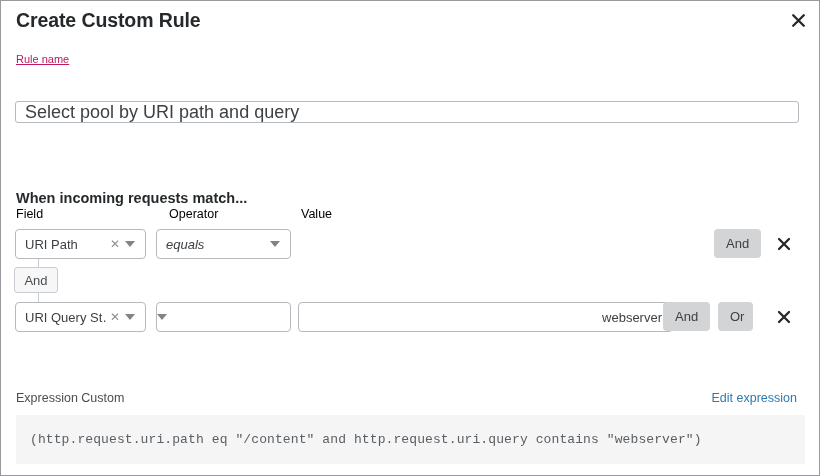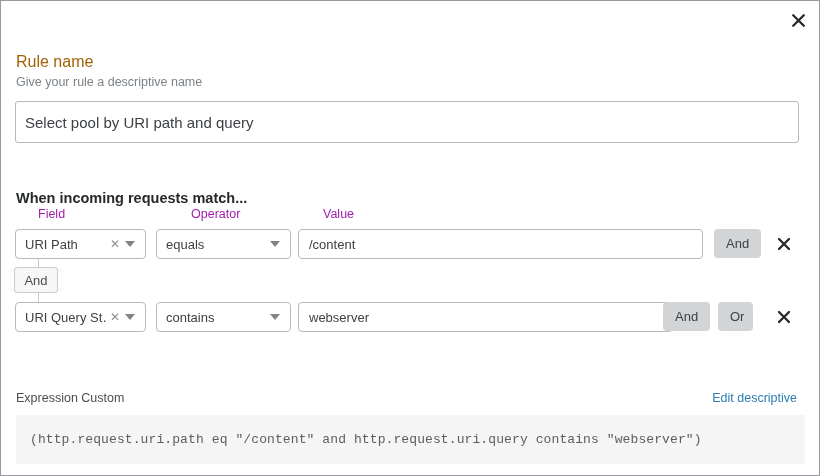--- a/index.html
+++ b/index.html
@@ -47,65 +47,65 @@
     background: none;
     border: none;
     padding: 0;
   }
   .close-btn svg { display: block; }
 
   
   .section-label {
     position: absolute;
     left: 15px;
-    font-size: 16px;
-    color: #a16207;
+    font-size: 11px;
+    color: #be185d;
+    text-decoration: underline;
   }
   .rule-name-label { top: 52px; }
   .rule-name-hint {
     position: absolute;
     left: 15px;
     top: 74px;
     font-size: 12.5px;
     color: #7c8287;
   }
   .rule-name-input {
     position: absolute;
     left: 14px;
     top: 100px;
     width: 784px;
-    height: 42px;
+    height: 22px;
     box-sizing: border-box;
     border: 1px solid #b6b9bd;
     border-radius: 3px;
     background: #fff;
     font-family: "Liberation Sans", sans-serif;
-    font-size: 15px;
+    font-size: 18px;
     color: #3d4145;
     padding: 0 9px;
     outline: none;
   }
 
   
   .match-heading {
     position: absolute;
     left: 15px;
     top: 173px;
     font-size: 14.5px;
     font-weight: bold;
     color: #26292b;
     margin-top: 16px;
   }
 
   .col-label {
     position: absolute;
     top: 206px;
     font-size: 12.5px;
-    color: #a21caf;
-    margin-left: 22px;
+    color: #000000;
   }
   .col-field    { left: 15px; }
   .col-operator { left: 168px; }
   .col-value    { left: 300px; }
 
   
   .row { position: absolute; left: 0; height: 30px; }
   .row-1 { top: 228px; }
   .row-2 { top: 301px; }
 
@@ -114,21 +114,21 @@
     height: 30px;
     box-sizing: border-box;
     border: 1px solid #b6b9bd;
     border-radius: 4px;
     background: #fff;
     display: flex;
     align-items: center;
     cursor: pointer;
   }
   .select-field    { left: 14px;  width: 131px; }
-  .select-operator { left: 155px; width: 135px; }
+  .select-operator { left: 155px; width: 135px; font-style: italic; }
 
   .select-text {
     flex: 1 1 auto;
     font-size: 13px;
     color: #3d4145;
     padding-left: 9px;
     white-space: nowrap;
     overflow: hidden;
   }
   .clear-x {
@@ -156,21 +156,21 @@
     border: 1px solid #b6b9bd;
     border-radius: 4px;
     background: #fff;
     font-family: "Liberation Sans", sans-serif;
     font-size: 13px;
     color: #3d4145;
     padding: 0 10px;
     outline: none;
   }
   .value-1 { left: 297px; width: 405px; }
-  .value-2 { left: 297px; width: 375px; }
+  .value-2 { left: 297px; width: 375px; text-align: right; }
 
   .logic-btn {
     position: absolute;
     height: 29px;
     box-sizing: border-box;
     border: none;
     border-radius: 4px;
     background: #d3d4d6;
     color: #3d4145;
     font-family: "Liberation Sans", sans-serif;
@@ -268,47 +268,46 @@
     padding-left: 14px;
     white-space: pre;
     letter-spacing: 0.1px;
   }
 </style>
 </head>
 <body>
 
 <div class="dialog">
 
+  <div class="dialog-title">Create Custom Rule</div>
   <button class="close-btn">
     <svg width="15" height="15" viewBox="0 0 15 15" aria-hidden="true">
       <path d="M2.2 2.2 L12.8 12.8 M12.8 2.2 L2.2 12.8" stroke="#26292b" stroke-width="2.3" stroke-linecap="round"></path>
     </svg>
   </button>
 
   <div class="section-label rule-name-label">Rule name</div>
-  <div class="rule-name-hint">Give your rule a descriptive name</div>
   <input class="rule-name-input" type="text" value="Select pool by URI path and query" style="">
 
   <div class="match-heading">When incoming requests match...</div>
 
   <div class="col-label col-field">Field</div>
   <div class="col-label col-operator">Operator</div>
   <div class="col-label col-value">Value</div>
 
   <div class="row row-1" style="width:744px">
     <div class="select select-field">
       <span class="select-text">URI Path</span>
       <span class="clear-x">✕</span>
       <span class="chevron"></span>
     </div>
     <div class="select select-operator">
       <span class="select-text">equals</span>
       <span class="chevron"></span>
     </div>
-    <input class="value-input value-1" type="text" value="/content" style="">
     <button class="logic-btn and-1">And</button>
     <button class="row-delete del-1">
       <svg width="14" height="14" viewBox="0 0 14 14" aria-hidden="true">
         <path d="M2 2 L12 12 M12 2 L2 12" stroke="#26292b" stroke-width="2.3" stroke-linecap="round"></path>
       </svg>
     </button>
   </div>
 
   <div class="connector-wrap">
     <div class="connector-line line-top"></div>
@@ -316,32 +315,31 @@
     <div class="connector-line line-bottom"></div>
   </div>
 
   <div class="row row-2" style="width:820px">
     <div class="select select-field">
       <span class="select-text">URI Query St…</span>
       <span class="clear-x">✕</span>
       <span class="chevron"></span>
     </div>
     <div class="select select-operator">
-      <span class="select-text">contains</span>
       <span class="chevron"></span>
     </div>
     <input class="value-input value-2" type="text" value="webserver" style="">
     <button class="logic-btn and-2">And</button>
     <button class="logic-btn or-2">Or</button>
     <button class="row-delete del-2">
       <svg width="14" height="14" viewBox="0 0 14 14" aria-hidden="true">
         <path d="M2 2 L12 12 M12 2 L2 12" stroke="#26292b" stroke-width="2.3" stroke-linecap="round"></path>
       </svg>
     </button>
   </div>
 
   <div class="exp-label">Expression Custom</div>
-  <a class="edit-expression">Edit descriptive</a>
+  <a class="edit-expression">Edit expression</a>
   <div class="exp-box">
     <div class="exp-code">(http.request.uri.path eq "/content" and http.request.uri.query contains "webserver")</div>
   </div>
 
 </div>
 
 </body></html>

